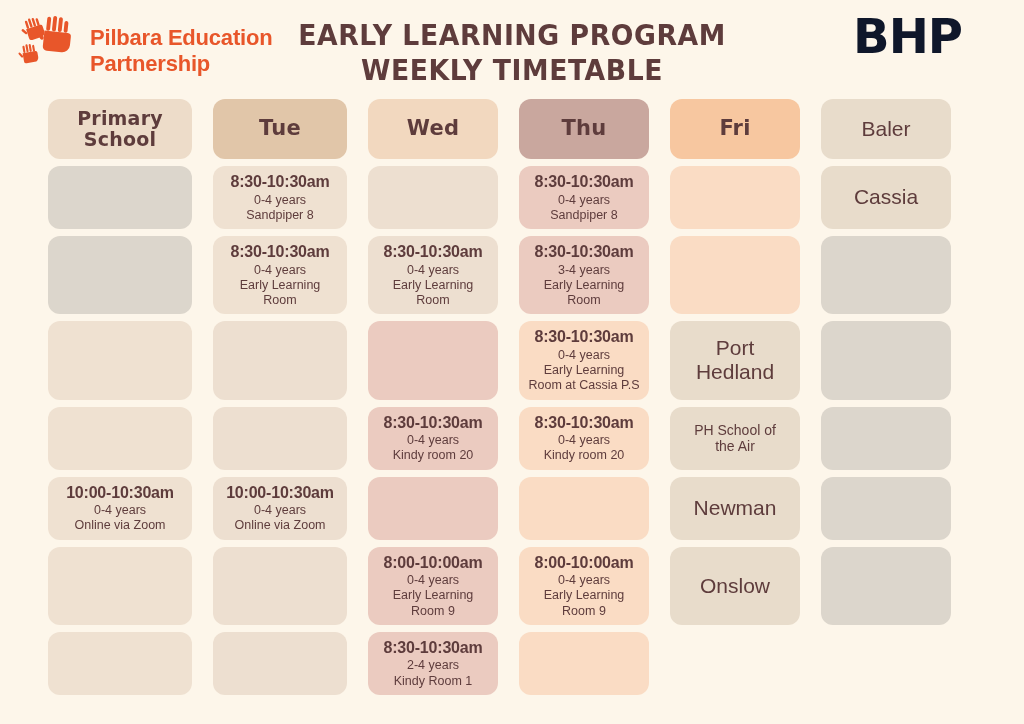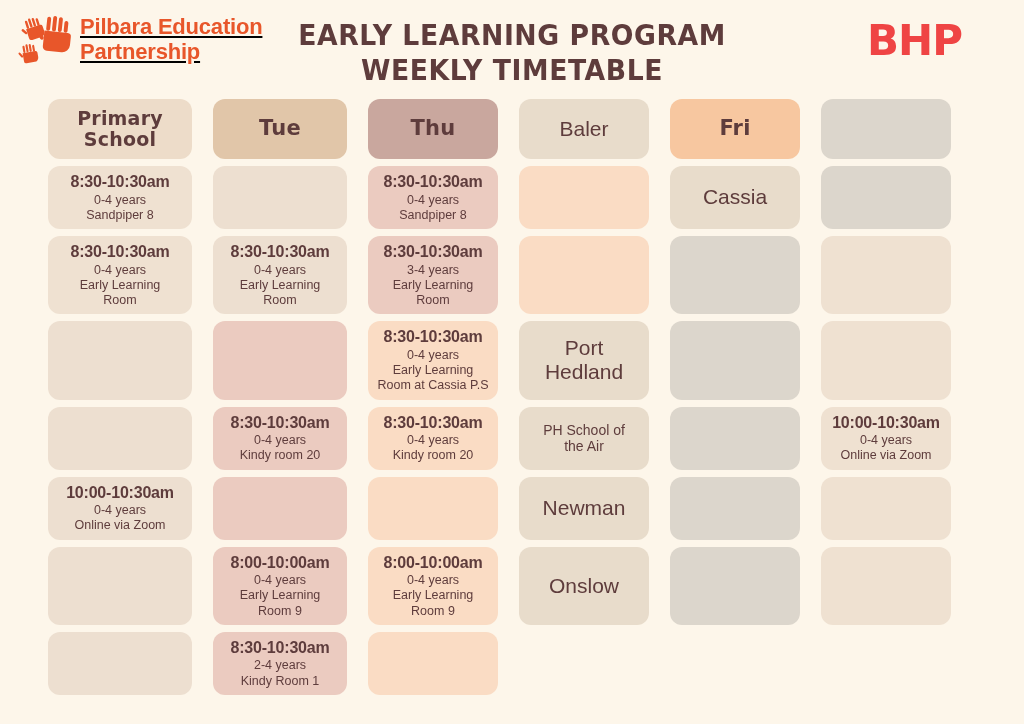--- a/index.html
+++ b/index.html
@@ -24,22 +24,22 @@
   .top-bar {
     position: relative;
     height: 96px;
     width: 1024px;
   }
   .brand {
     position: absolute;
     left: 18px;
     top: 14px;
     display: flex;
-    align-items: flex-start;
-    text-decoration: underline;
+    align-items: flex-end;
+    gap: 10px;
   }
   .handprints {
     width: 62px;
     height: 62px;
     flex: 0 0 62px;
   }
   .brand-name {
     color: #e8562a;
     font-size: 22px;
     font-weight: bold;
@@ -59,25 +59,25 @@
     font-size: 29px;
     letter-spacing: 0.6px;
     line-height: 1.22;
     text-transform: uppercase;
     transform: scaleX(0.92);
   }
   .title-line { display: block; }
   .bhp-logo {
     position: absolute;
     right: 62px;
-    top: 16px;
-    color: #ef4444;
+    top: 8px;
+    color: #0f172a;
     font-family: "DejaVu Sans", sans-serif;
     font-weight: bold;
-    font-size: 42px;
+    font-size: 48px;
     letter-spacing: -1px;
   }
 
   
   .grid {
     position: absolute;
     left: 36px;
     top: 99px;
     width: 952px;
     display: grid;
@@ -205,23 +205,24 @@
       <span class="title-line">Weekly Timetable</span>
     </div>
 
     <div class="bhp-logo">BHP</div>
   </div>
 
   <div class="grid" id="grid">
       <div class="cell hdr col-school-hdr school-hdr">Primary
 School</div>
       <div class="cell hdr col-tue-hdr">Tue</div>
+      <div class="cell hdr col-wed-hdr">Wed</div>
       <div class="cell hdr col-thu-hdr">Thu</div>
+      <div class="cell hdr col-fri-hdr">Fri</div>
       <div class="cell col-school rowlabel r-baler">Baler</div>
-      <div class="cell hdr col-fri-hdr">Fri</div>
       <div class="cell col-mon r-baler empty"></div>
       <div class="cell col-tue r-baler session">
         <div class="time">8:30-10:30am</div>
         <div class="meta">0-4 years</div>
         <div class="meta">Sandpiper 8</div>
       </div>
       <div class="cell col-wed r-baler empty"></div>
       <div class="cell col-thu r-baler session">
         <div class="time">8:30-10:30am</div>
         <div class="meta">0-4 years</div>

